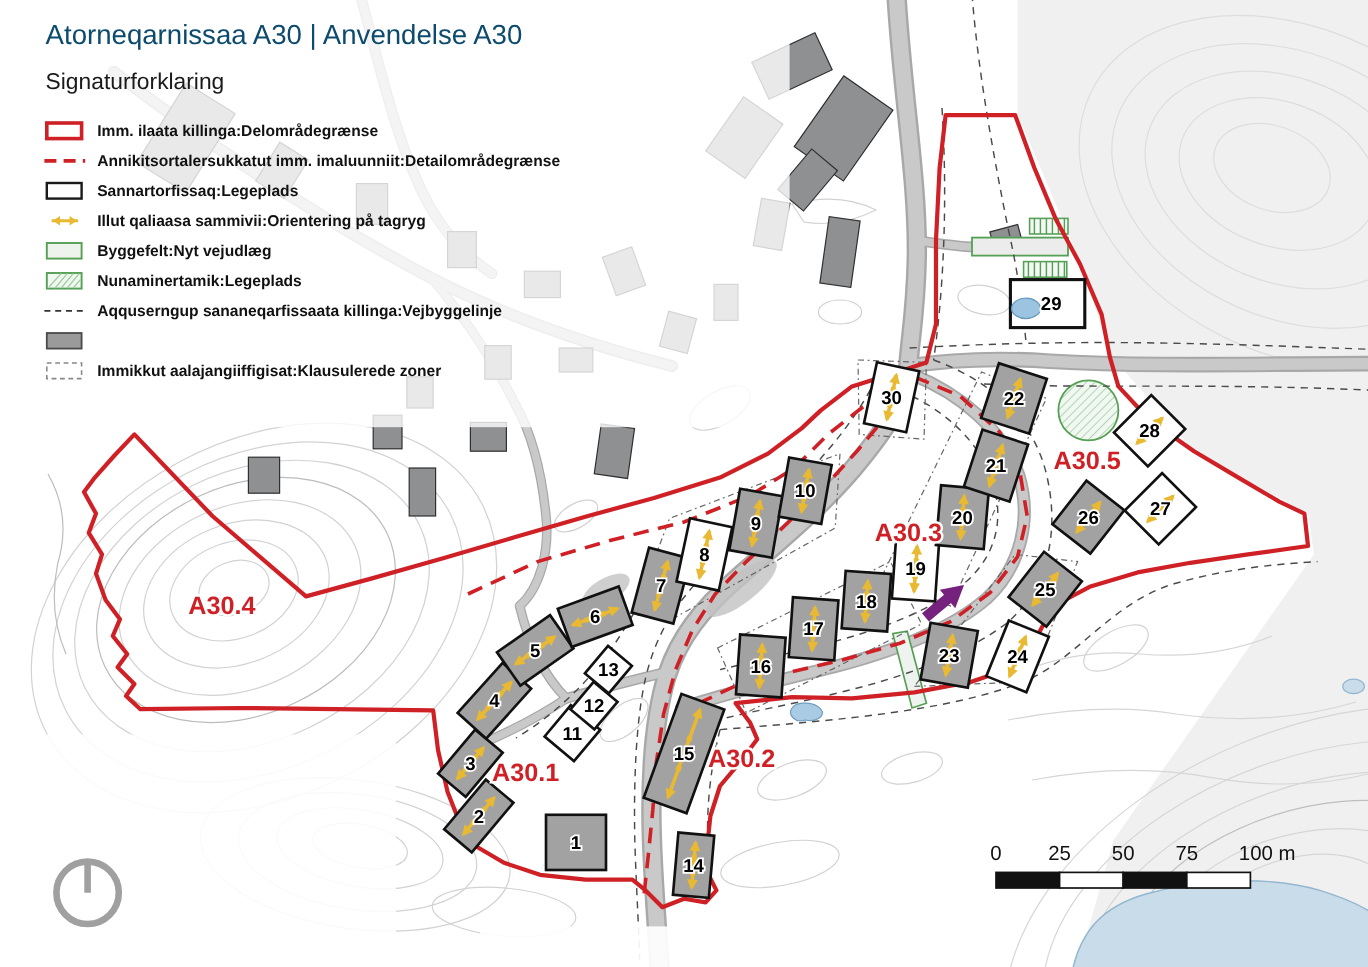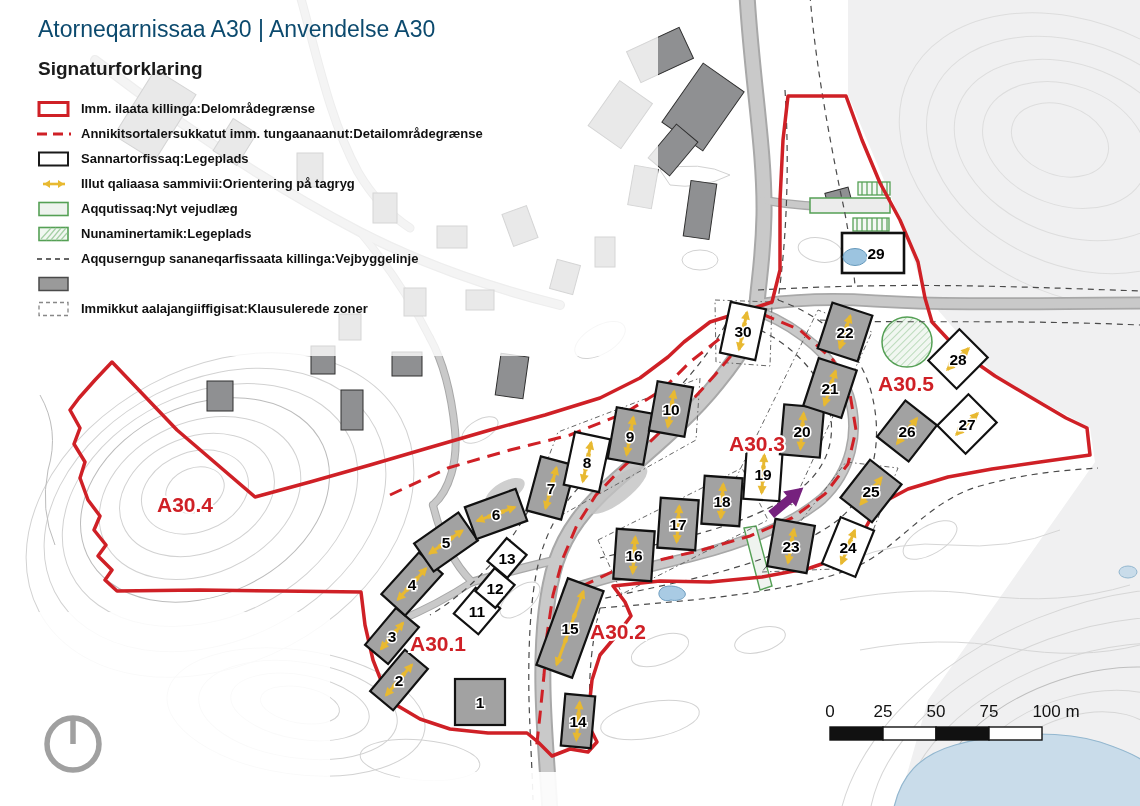--- a/index.html
+++ b/index.html
@@ -1,21 +1,21 @@
 <!DOCTYPE html>
 <html lang="da"><head>
 <meta charset="utf-8">
 <style>
   html,body{margin:0;padding:0;background:#e9e9e9;}
   .canvas{position:relative;width:1140px;height:806px;background:#ffffff;overflow:hidden;
           font-family:"Liberation Sans",sans-serif;}
   svg text{font-family:"Liberation Sans",sans-serif;}
   .legend-panel{position:absolute;left:0;top:0;width:655px;z-index:5;}
   .page-title{position:absolute;left:38px;top:16px;font-size:23px;font-weight:400;color:#0c4a6e;margin:0;white-space:nowrap;}
-  .legend-title{position:absolute;left:38px;top:58px;font-size:19px;font-weight:700;color:#1a1a1a;margin:0;}
+  .legend-title{position:absolute;left:38px;top:58px;font-size:19px;font-weight:400;color:#1a1a1a;margin:0;}
   .legend-list{position:absolute;left:36px;top:99px;margin:0;padding:0;list-style:none;width:610px;}
   .legend-list li{display:flex;align-items:center;gap:9px;margin-bottom:6px;height:19px;}
   .legend-list .sw{flex:0 0 36px;height:18px;}
   .legend-list .lbl{font-size:13px;font-weight:600;color:#111;white-space:nowrap;}
 </style>
 </head>
 <body>
 
 <div class="canvas">
 
@@ -466,40 +466,40 @@
         <li>
           <span class="sw"><svg width="36" height="18" viewBox="0 0 36 18">
               <rect x="3" y="2.5" width="29" height="13" fill="none" stroke="#cf2026" stroke-width="3"></rect>
             </svg></span>
           <span class="lbl">Imm. ilaata killinga:Delområdegrænse</span>
         </li>
         <li>
           <span class="sw"><svg width="36" height="18" viewBox="0 0 36 18">
               <line x1="1" y1="9" x2="35" y2="9" stroke="#cf2026" stroke-width="3.2" stroke-dasharray="10 6"></line>
             </svg></span>
-          <span class="lbl">Annikitsortalersukkatut imm. tungaanaanut:Detailområdegrænse</span>
+          <span class="lbl">Annikitsortalersukkatut imm. imaluunniit:Detailområdegrænse</span>
         </li>
         <li>
           <span class="sw"><svg width="36" height="18" viewBox="0 0 36 18">
               <rect x="3" y="2.5" width="29" height="13" fill="#fff" stroke="#1a1a1a" stroke-width="2"></rect>
             </svg></span>
           <span class="lbl">Sannartorfissaq:Legeplads</span>
         </li>
         <li>
           <span class="sw"><svg width="36" height="18" viewBox="0 0 36 18">
               <line x1="7" y1="9" x2="29" y2="9" stroke="#e8b931" stroke-width="2.6"></line>
               <path d="M8,9 L14,5 L14,13 Z M28,9 L22,5 L22,13 Z" fill="#e8b931"></path>
             </svg></span>
           <span class="lbl">Illut qaliaasa sammivii:Orientering på tagryg</span>
         </li>
         <li>
           <span class="sw"><svg width="36" height="18" viewBox="0 0 36 18">
               <rect x="3" y="2.5" width="29" height="13" fill="#eef3ee" stroke="#55a055" stroke-width="1.6"></rect>
             </svg></span>
-          <span class="lbl">Aqqutissaq:Nyt vejudlæg</span>
+          <span class="lbl">Byggefelt:Nyt vejudlæg</span>
         </li>
         <li>
           <span class="sw"><svg width="36" height="18" viewBox="0 0 36 18">
               <rect x="3" y="2.5" width="29" height="13" fill="#f1f7f1" stroke="#55a055" stroke-width="1.6"></rect>
               <path d="M5,14 L15,3 M10,15 L20,3 M15,15 L25,3 M20,15 L30,3 M25,15 L31,8" stroke="#a5cfa5" stroke-width="1.2"></path>
             </svg></span>
           <span class="lbl">Nunaminertamik:Legeplads</span>
         </li>
         <li>
           <span class="sw"><svg width="36" height="18" viewBox="0 0 36 18">

